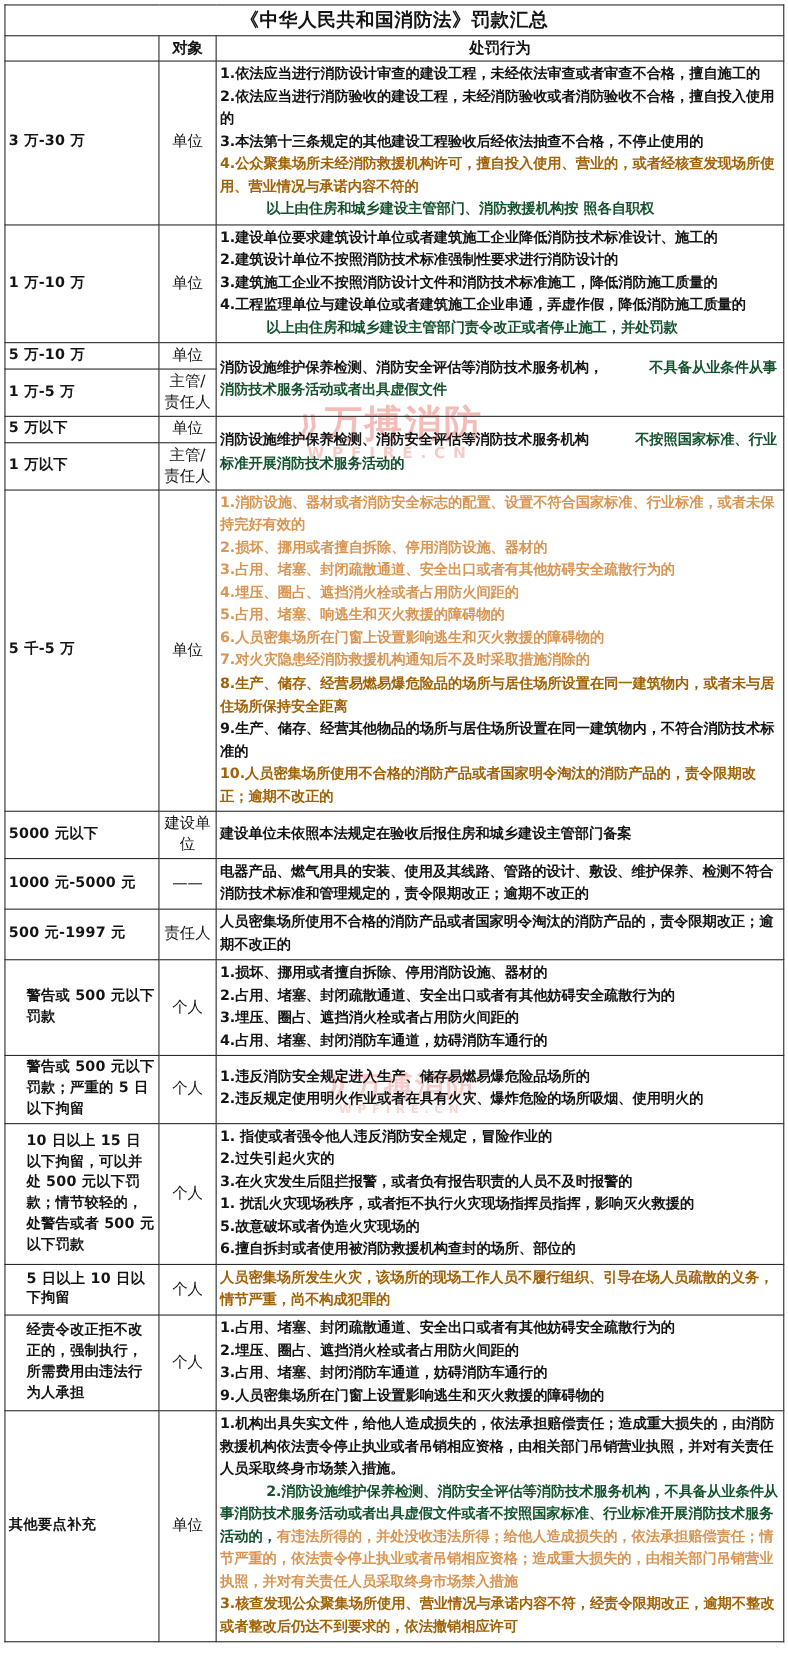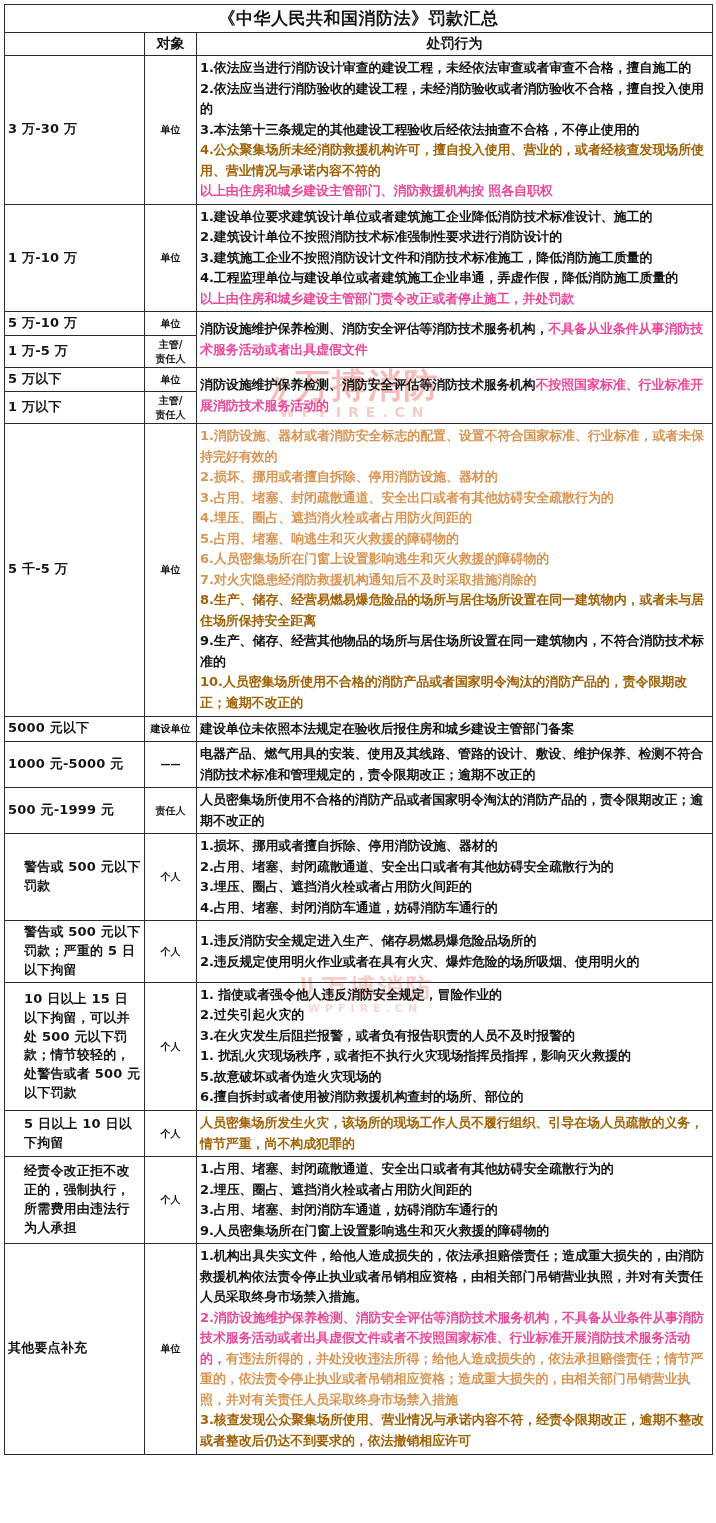--- a/index.html
+++ b/index.html
@@ -69,40 +69,40 @@
     line-height: 1.45;
     letter-spacing: 0.2px;
   }
   .amount.left {
     text-align: left;
     padding-left: 19px;
   }
 
   .subject {
     text-align: center;
-    font-weight: bold;
-    font-size: 10px;
+    font-weight: normal;
+    font-size: 14px;
     color: #141414;
     line-height: 1.35;
   }
 
   .behavior {
     font-size: 13px;
     font-weight: bold;
     line-height: 1.58;
     color: #141414;
     vertical-align: middle;
     letter-spacing: -0.1px;
   }
   .behavior .ln { display: block; }
 
   
   .t-black  { color: #141414; }
   .t-red    { color: #a16207; }
-  .t-blue   { color: #ec4899; }
+  .t-blue   { color: #14532d; margin-left: 42px; }
   .t-orange { color: #d99553; }
 
   
   .watermark {
     position: absolute;
     z-index: 1;
     pointer-events: none;
     user-select: none;
     font-weight: bold;
     white-space: nowrap;
@@ -241,21 +241,21 @@
           </td>
         </tr>
         <tr>
           <td class="amount">1000 元-5000 元</td>
           <td class="subject">——</td>
           <td class="behavior">
             <div class="ln t-black">电器产品、燃气用具的安装、使用及其线路、管路的设计、敷设、维护保养、检测不符合消防技术标准和管理规定的，责令限期改正；逾期不改正的</div>
           </td>
         </tr>
         <tr>
-          <td class="amount">500 元-1999 元</td>
+          <td class="amount">500 元-1997 元</td>
           <td class="subject">责任人</td>
           <td class="behavior">
             <div class="ln t-black">人员密集场所使用不合格的消防产品或者国家明令淘汰的消防产品的，责令限期改正；逾期不改正的</div>
           </td>
         </tr>
         <tr>
           <td class="amount left">警告或 500 元以下罚款</td>
           <td class="subject">个人</td>
           <td class="behavior">
             <div class="ln t-black">1.损坏、挪用或者擅自拆除、停用消防设施、器材的</div>

